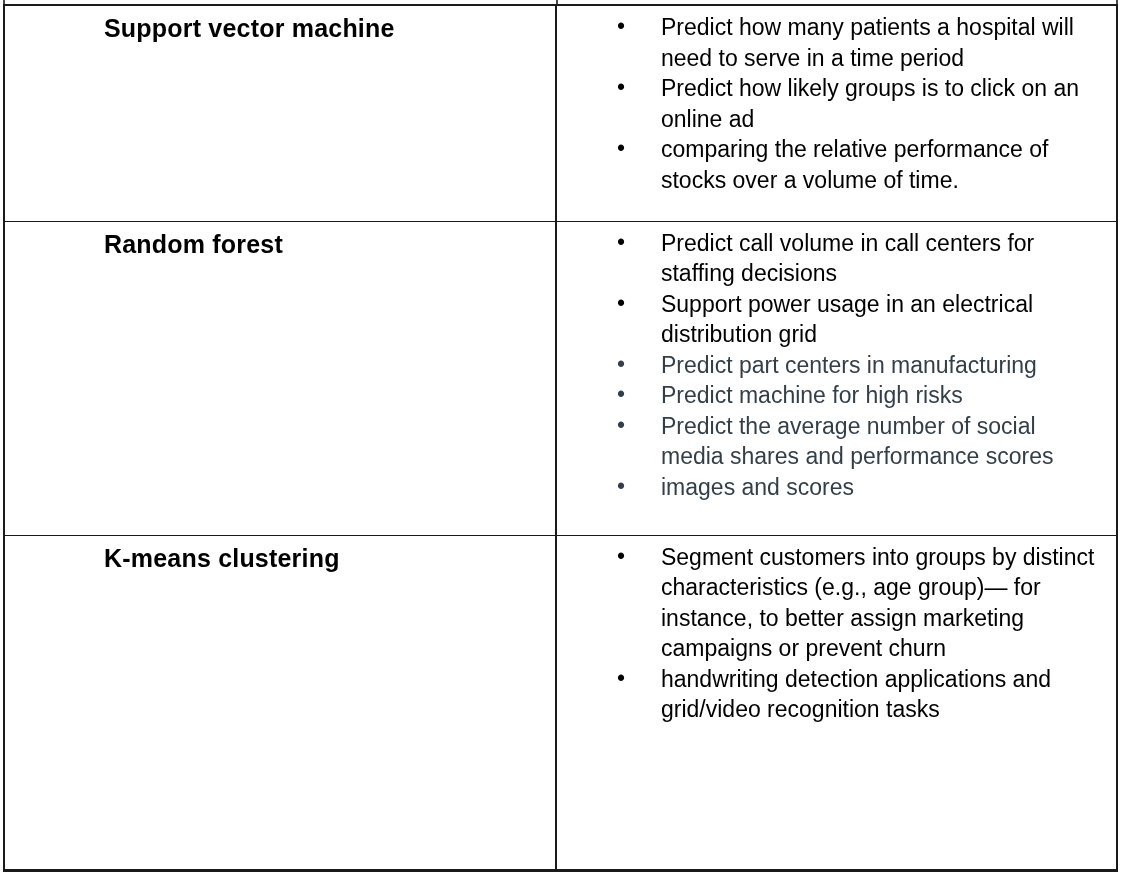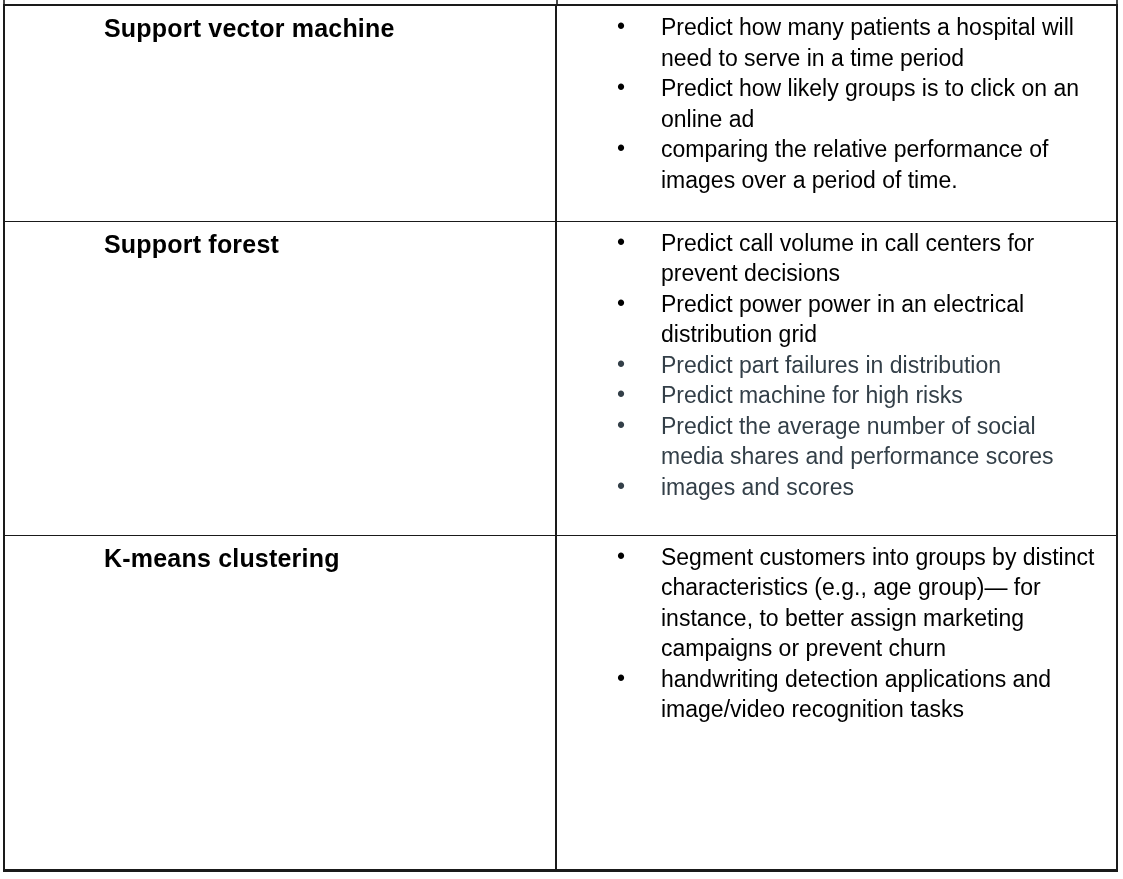--- a/index.html
+++ b/index.html
@@ -105,42 +105,42 @@
               <li class="use-item">
     <span class="bullet">•</span>
     <span class="use-text">Predict how many patients a hospital will need to serve in a time period</span>
   </li>
               <li class="use-item">
     <span class="bullet">•</span>
     <span class="use-text">Predict how likely groups is to click on an online ad</span>
   </li>
               <li class="use-item">
     <span class="bullet">•</span>
-    <span class="use-text">comparing the relative performance of images over a period of time.</span>
+    <span class="use-text">comparing the relative performance of stocks over a volume of time.</span>
   </li>
             </ul>
     </td>
   </tr>
         <tr class="r1">
     <td class="cell-alg">
-      <div class="alg-name">Support forest</div>
+      <div class="alg-name">Random forest</div>
     </td>
     <td class="cell-uses">
       <ul class="use-list">
               <li class="use-item">
     <span class="bullet">•</span>
-    <span class="use-text">Predict call volume in call centers for prevent decisions</span>
+    <span class="use-text">Predict call volume in call centers for staffing decisions</span>
   </li>
               <li class="use-item">
     <span class="bullet">•</span>
-    <span class="use-text">Predict power power in an electrical distribution grid</span>
+    <span class="use-text">Support power usage in an electrical distribution grid</span>
   </li>
               <li class="use-item muted">
     <span class="bullet">•</span>
-    <span class="use-text">Predict part failures in distribution</span>
+    <span class="use-text">Predict part centers in manufacturing</span>
   </li>
               <li class="use-item muted">
     <span class="bullet">•</span>
     <span class="use-text">Predict machine for high risks</span>
   </li>
               <li class="use-item muted">
     <span class="bullet">•</span>
     <span class="use-text">Predict the average number of social media shares and performance scores</span>
   </li>
               <li class="use-item muted">
@@ -155,20 +155,20 @@
       <div class="alg-name">K-means clustering</div>
     </td>
     <td class="cell-uses">
       <ul class="use-list">
               <li class="use-item">
     <span class="bullet">•</span>
     <span class="use-text">Segment customers into groups by distinct characteristics (e.g., age group)— for instance, to better assign marketing campaigns or prevent churn</span>
   </li>
               <li class="use-item">
     <span class="bullet">•</span>
-    <span class="use-text">handwriting detection applications and image/video recognition tasks</span>
+    <span class="use-text">handwriting detection applications and grid/video recognition tasks</span>
   </li>
             </ul>
     </td>
   </tr>
       </tbody>
   </table>
 </div>
 
 </body></html>

